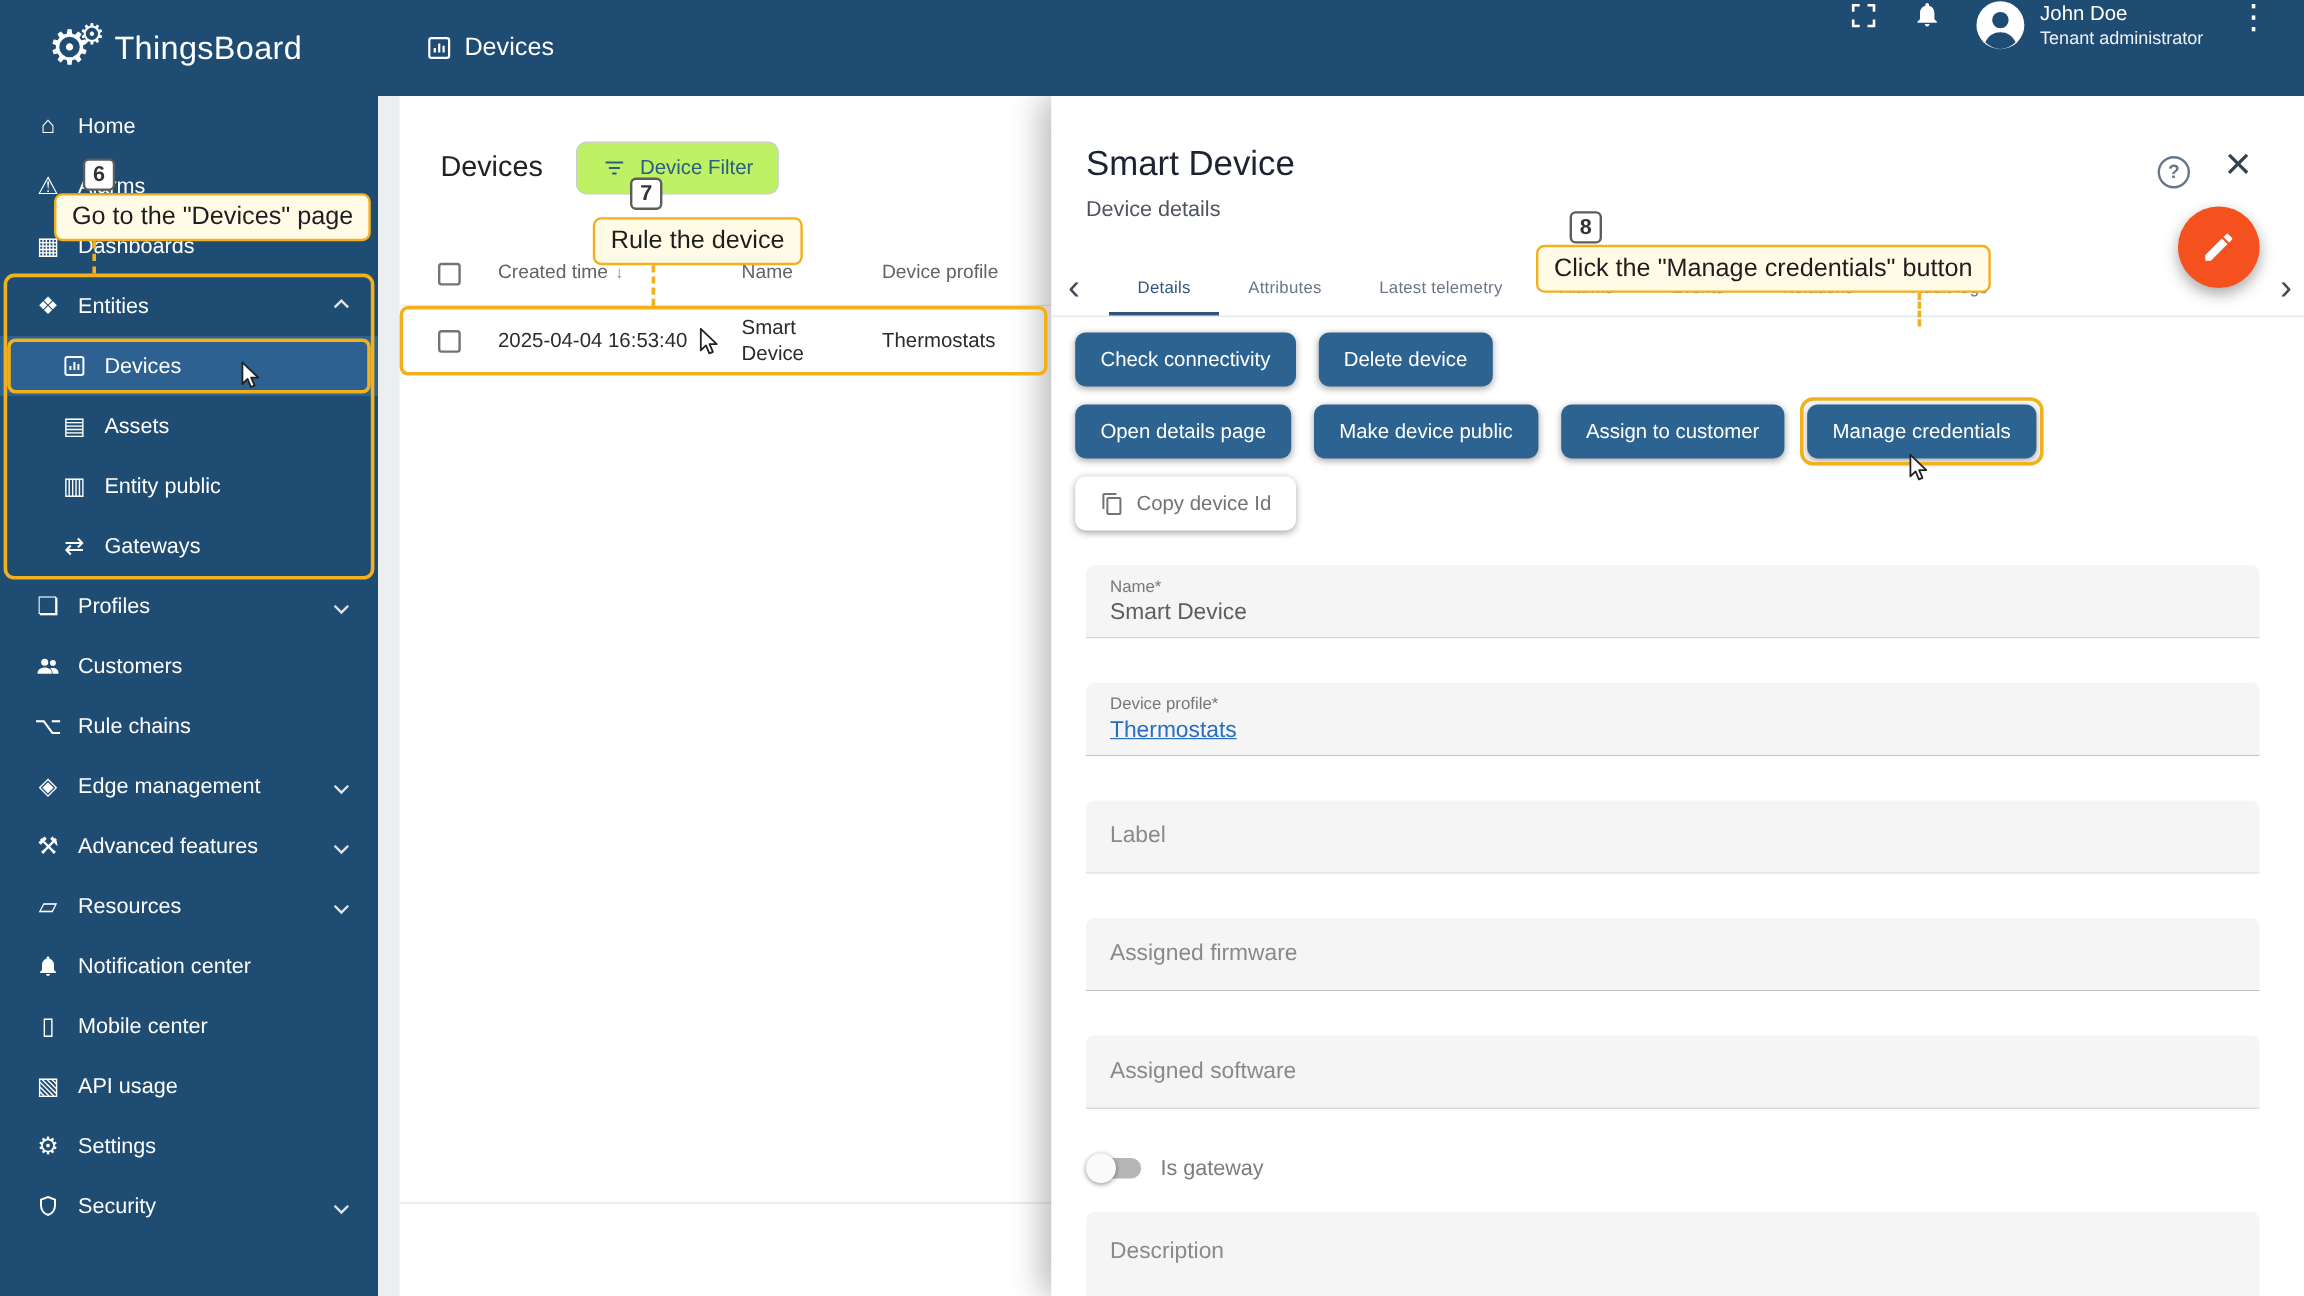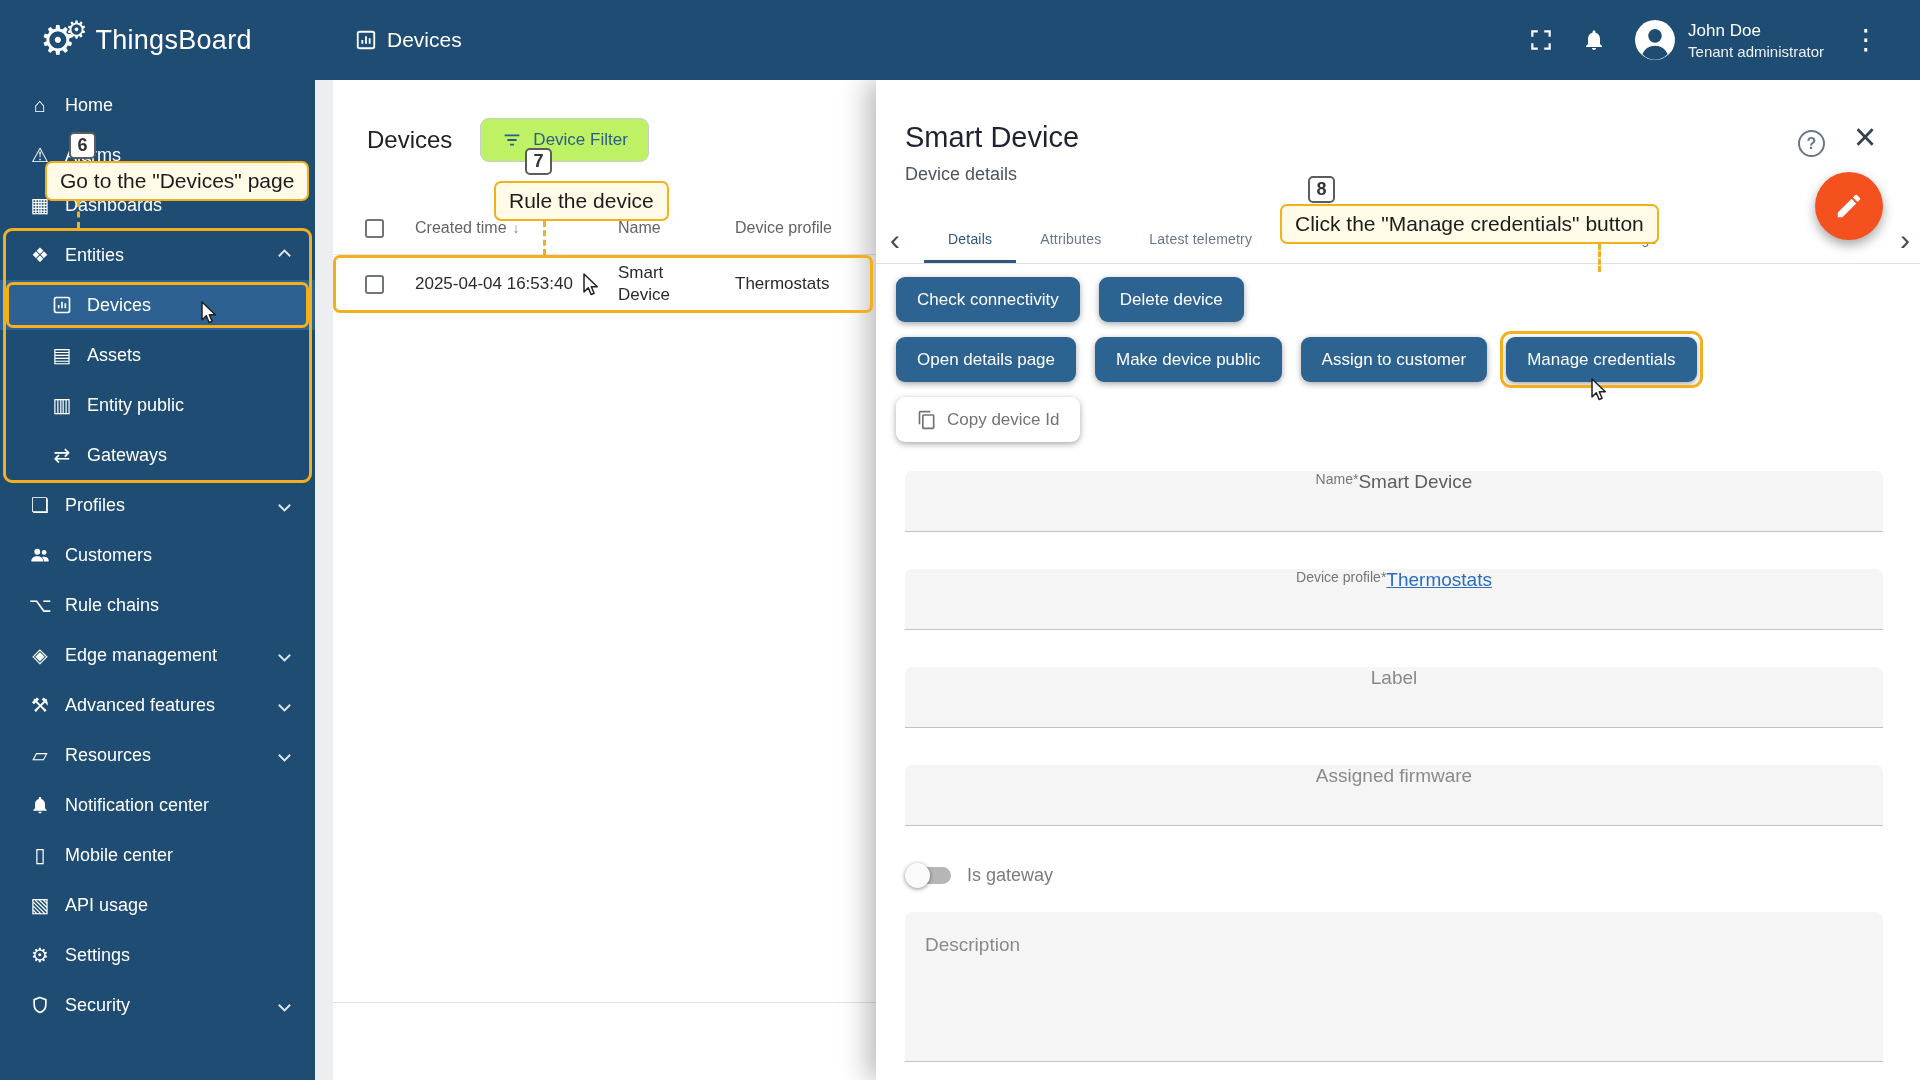--- a/index.html
+++ b/index.html
@@ -9,21 +9,21 @@
   .app { position:relative; width:1920px; height:1080px; }
 
   
   .topbar { position:absolute; left:0; top:0; width:100%; height:80px; background:#1e4c72;
             color:#fff; display:flex; align-items:center; z-index:20; }
   .logo { display:flex; align-items:center; margin-left:40px; min-width:270px; }
   .gear1 { display:inline-block; font-size:40px; line-height:1; }
   .gear2 { display:inline-block; font-size:24px; line-height:1; margin-left:-10px; transform:translateY(-10px); }
   .brand { font-size:27px; font-weight:500; margin-left:8px; letter-spacing:.3px; }
   .section-title { position:absolute; left:355px; top:0; height:80px; display:flex; align-items:center; gap:10px; font-size:21px; }
-  .tb-right { position:absolute; right:12px; top:0; height:80px; display:flex; align-items:center; gap:28px; padding-right:28px; }
+  .tb-right { position:absolute; right:0; top:0; height:80px; display:flex; align-items:flex-start; gap:28px; padding-right:28px; }
   .icon-btn { background:none; border:none; color:#fff; display:flex; align-items:center; padding:0; }
   .userblock { display:flex; align-items:center; gap:12px; }
   .uname { font-size:17px; line-height:1.3; }
   .urole { font-size:15px; opacity:.92; }
   .kebab { font-size:28px; color:#fff; line-height:1; }
 
   
   .sidebar { position:absolute; left:0; top:80px; width:315px; height:1000px; background:#1e4c72; color:#fff; z-index:5; }
   .nav-item { height:50px; display:flex; align-items:center; padding-left:27px; gap:12px; font-size:18px; }
   .nav-item.sub { padding-left:49px; }
@@ -74,21 +74,21 @@
   .actions { padding:13px 0 0 10px; }
   .btn-row { display:flex; gap:19px; margin:0 0 15px 10px; }
   .btn { height:45px; border:none; border-radius:9px; background:#2d6391; color:#fff; font-size:17px;
          font-weight:500; padding:0 21px; box-shadow:0 2px 6px rgba(0,0,0,.35); white-space:nowrap; }
   .btn-light { background:#fff; color:#737373; display:flex; align-items:center; gap:10px; }
   .mc-wrap { position:relative; display:inline-block; }
   .ring { position:absolute; inset:-6px; border:3px solid #f2b01e; border-radius:11px; pointer-events:none; }
   .cursor8 { position:absolute; left:42%; top:40px; pointer-events:none; }
   .form { padding:14px 37px 0 29px; }
   .field { height:61px; background:#f5f5f6; border-bottom:1px solid #c2c2c2; border-radius:7px 7px 0 0;
-           padding:0 20px; margin-bottom:37px; display:flex; justify-content:center; }
+           padding:0 20px; margin-bottom:37px; display:flex; flex-direction:column; justify-content:center; }
   .flabel { font-size:14px; color:#777; margin-bottom:4px; }
   .fvalue { font-size:19px; color:#5e5e5e; }
   .fvalue.link { color:#2a6ebf; text-decoration:underline; width:fit-content; }
   .phlabel { font-size:19px; color:#8a8a8a; }
   .field.tall { height:150px; justify-content:flex-start; padding-top:22px; margin-bottom:0; }
   .gw-row { display:flex; align-items:center; gap:16px; margin:19px 0 24px 2px; height:25px; }
   .toggle { position:relative; width:44px; height:17px; border-radius:9px; background:#b6b6b6; display:inline-block; }
   .knob { position:absolute; left:-2px; top:-4px; width:25px; height:25px; border-radius:50%; background:#fafafa;
           box-shadow:0 1px 4px rgba(0,0,0,.45); }
   .gw-label { font-size:18px; color:#7c7c7c; }
@@ -381,20 +381,23 @@
       <div class="field">
         <span class="flabel">Device profile*</span>
         <span class="fvalue link">Thermostats</span>
       </div>
       <div class="field empty">
         <span class="phlabel">Label</span>
       </div>
       <div class="field empty">
         <span class="phlabel">Assigned firmware</span>
       </div>
+      <div class="field empty">
+        <span class="phlabel">Assigned software</span>
+      </div>
       <div class="gw-row">
         <span class="toggle">
             <span class="knob"></span>
           </span>
         <span class="gw-label">Is gateway</span>
       </div>
       <div class="field empty tall">
         <span class="phlabel">Description</span>
       </div>
     </div>

